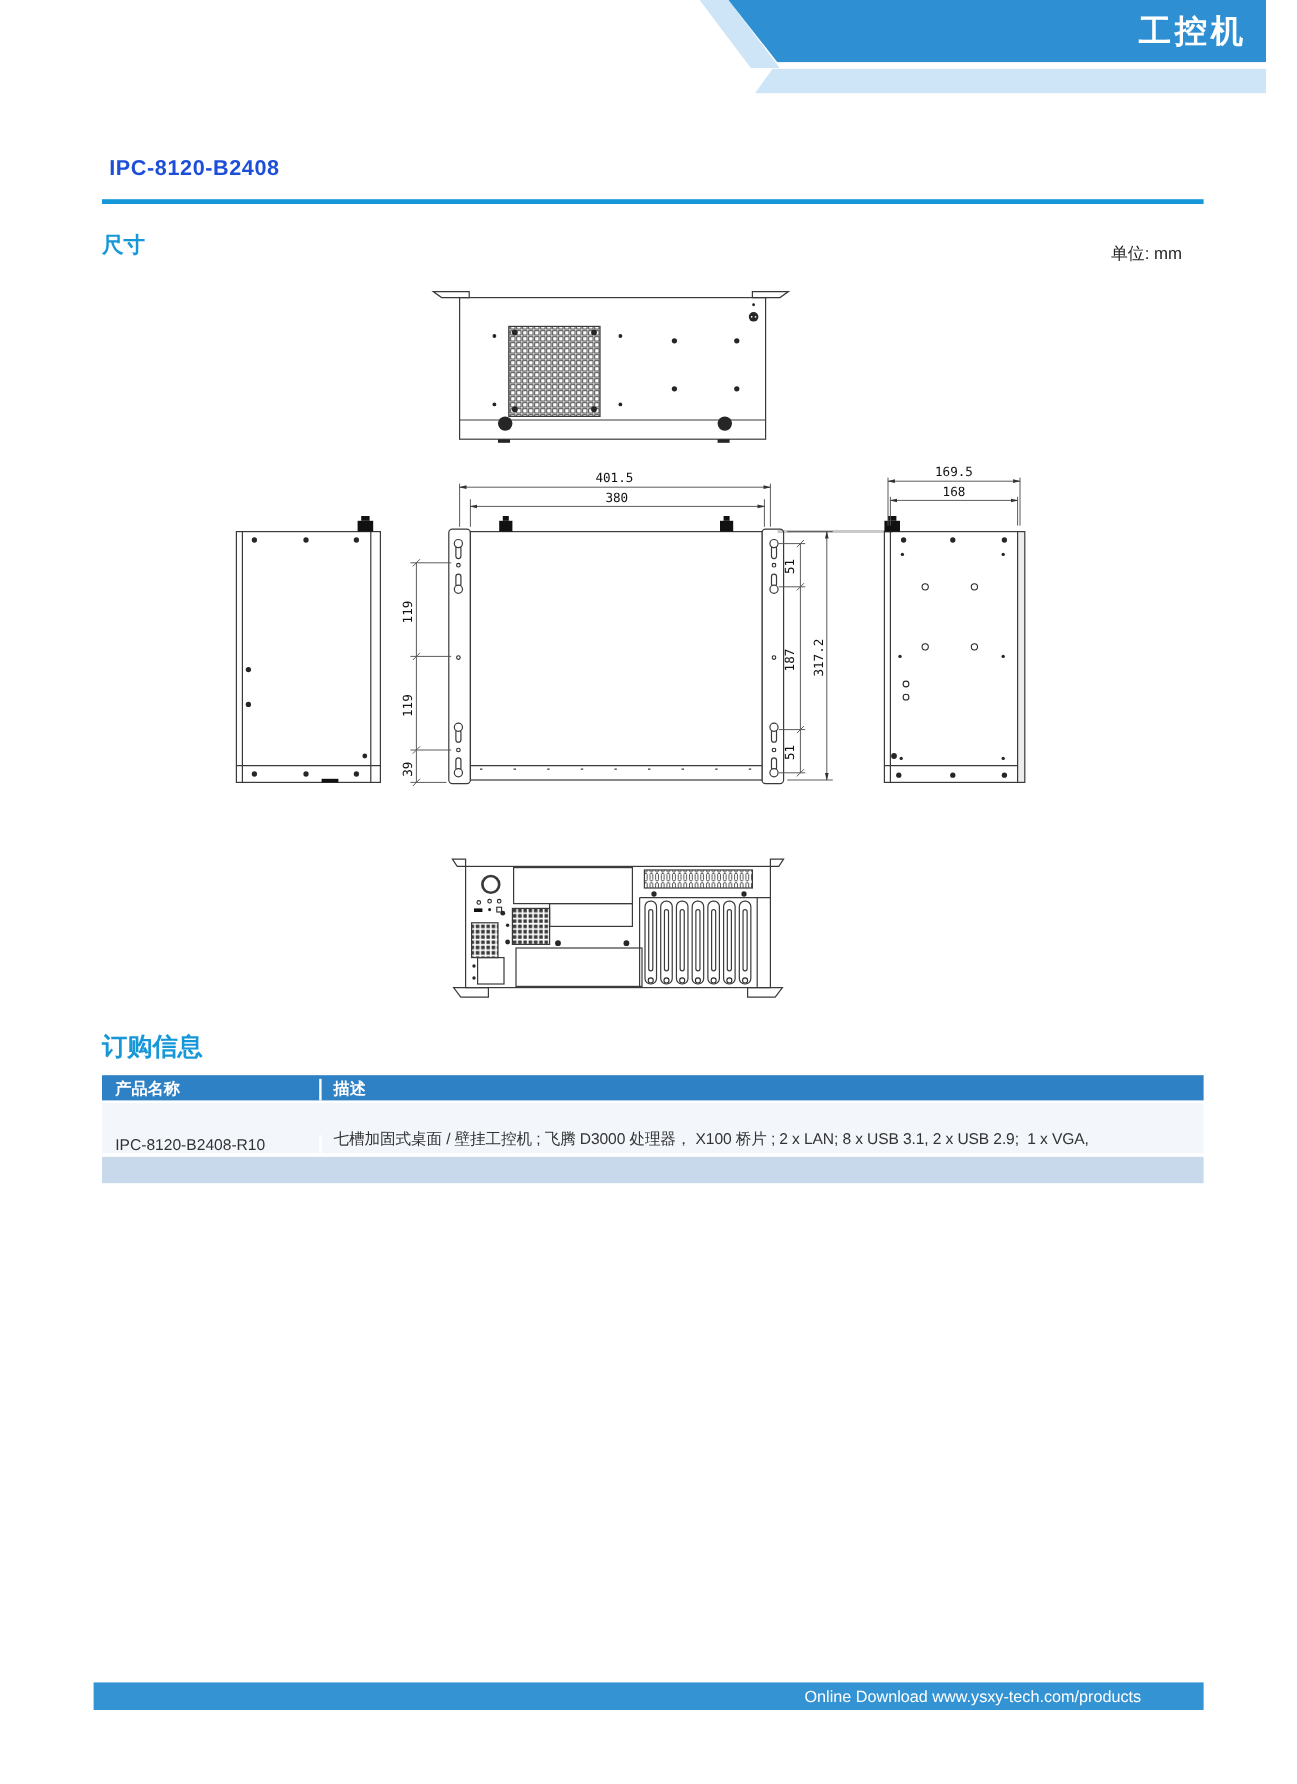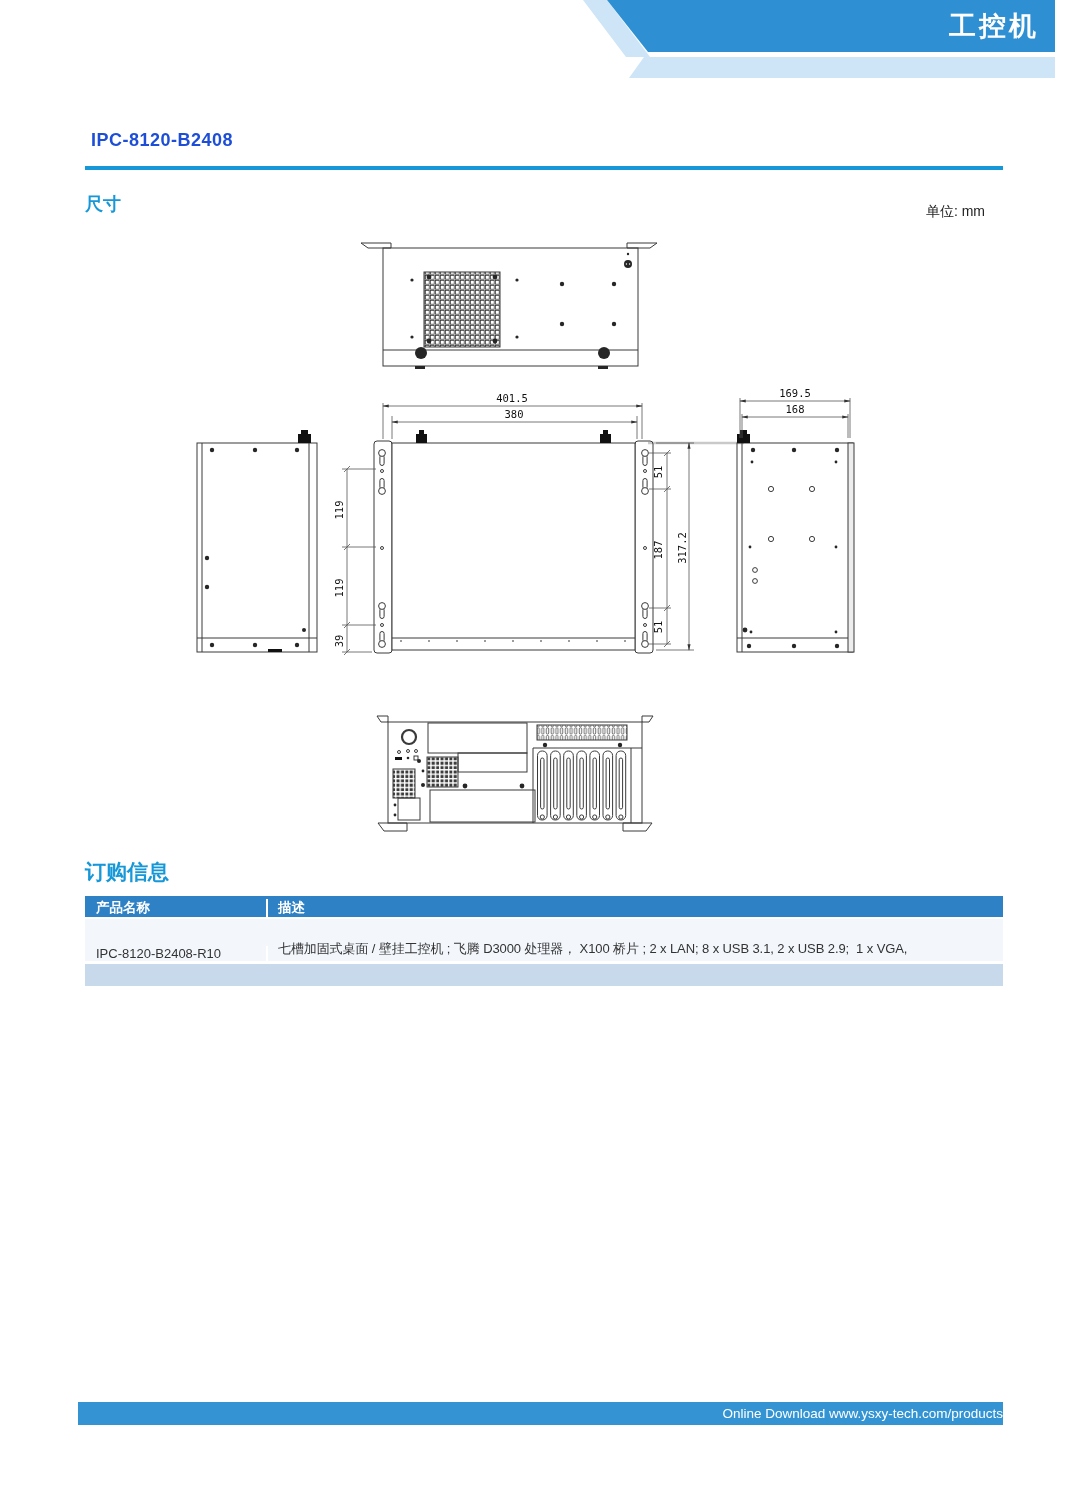--- a/index.html
+++ b/index.html
@@ -42,21 +42,21 @@
       display:flex;align-items:center;flex-shrink:0;}
   .c2{flex:1;box-sizing:border-box;padding-left:10px;display:flex;align-items:center;}
   .t-body1{margin-top:2px;background:#f3f7fc;min-height:42px;color:#333;}
   .t-body1 .c2{display:block;padding:3px 10px;}
   .desc-line{display:block;white-space:pre;line-height:18px;letter-spacing:-.1px;}
   .t-body2{margin-top:3px;height:22px;background:#c9d9ec;}
 
   
   .footer-bar{position:absolute;left:78px;top:1402px;width:925px;height:23px;background:#3494d3;
       display:flex;align-items:center;justify-content:flex-end;box-sizing:border-box;
-      color:#fff;font-size:13.5px;}
+      padding-right:52px;color:#fff;font-size:13.5px;}
 </style>
 </head>
 <body>
 
 <div class="page">
 
   <div class="banner-stripe"></div>
   <div class="banner-main">
     <span>工控机</span>
   </div>

